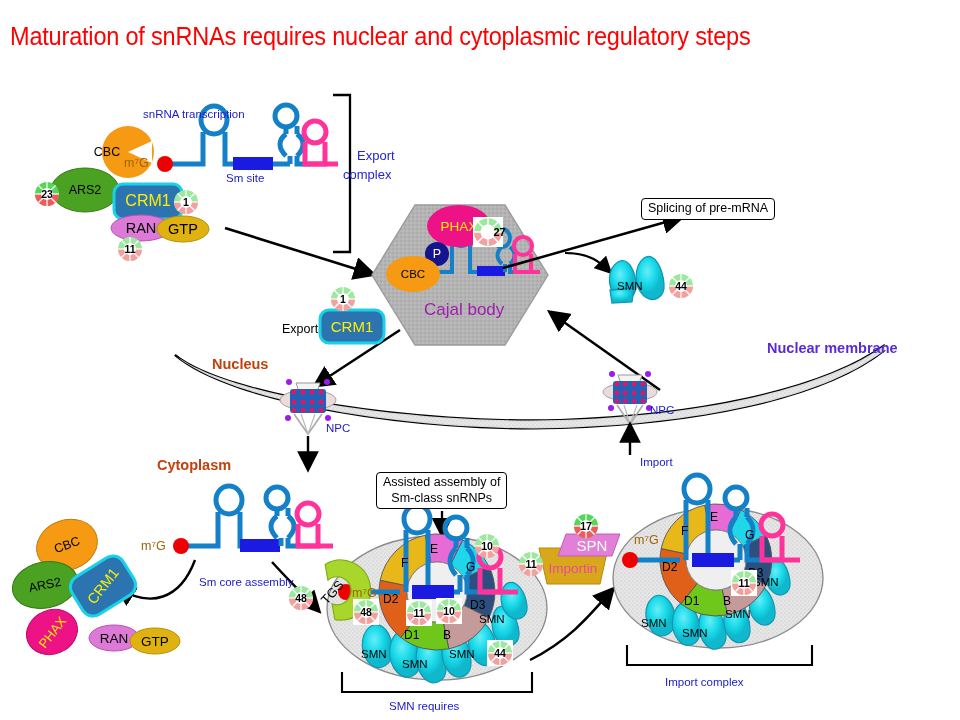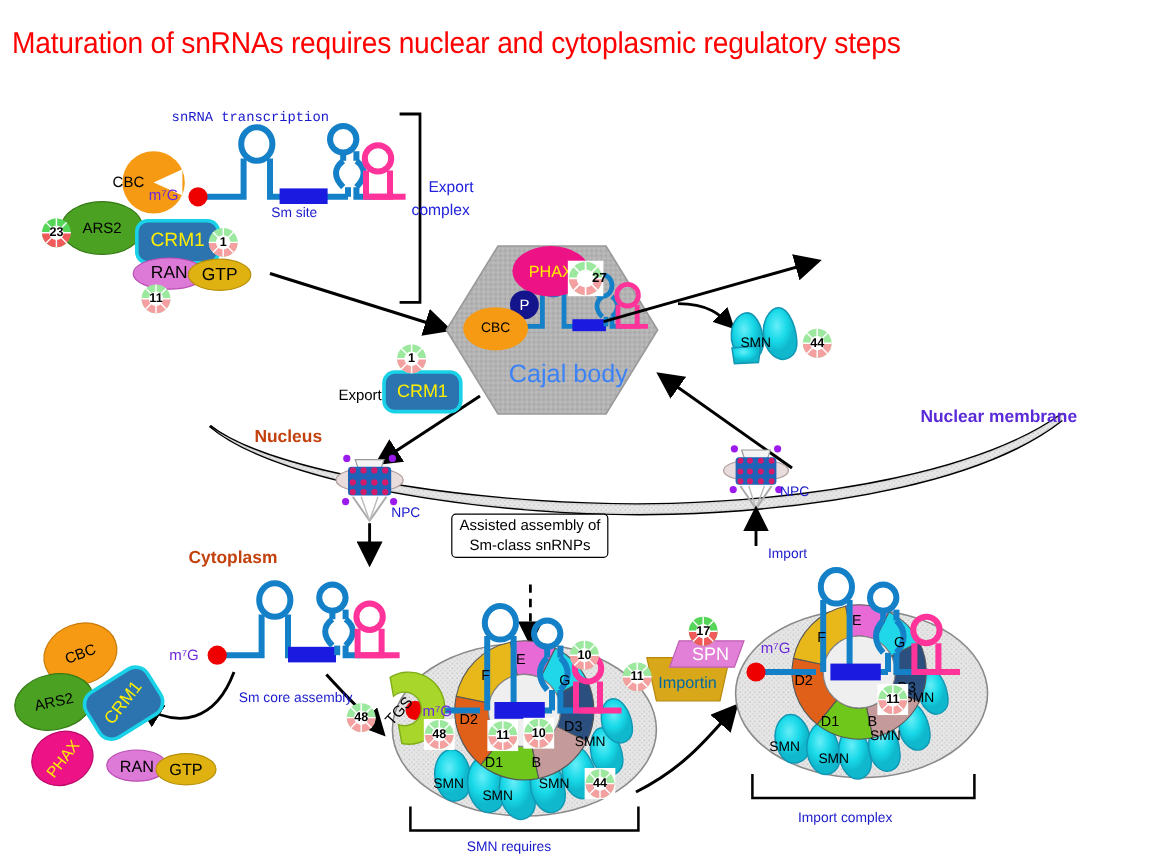--- a/index.html
+++ b/index.html
@@ -14,24 +14,24 @@
        transform:scaleX(.94);transform-origin:left center;}
   .blu-lab{color:#2222dd;font-size:13px;white-space:nowrap;}
   .blu-bold{color:#c2410c;font-size:14.5px;font-weight:bold;white-space:nowrap;}
   .blk-lab{color:#000;font-size:12.5px;white-space:nowrap;}
   .small-blue{color:#1a1acc;font-size:11.5px;white-space:nowrap;}
   .boxlab{border:1.3px solid #000;border-radius:4px;background:#fff;
           padding:2px 6px;font-size:12.5px;color:#000;white-space:nowrap;
           text-align:center;line-height:1.25;}
   .prot{position:absolute;display:flex;align-items:center;justify-content:center;
         font-size:13px;white-space:nowrap;text-align:center;}
-  .cajal-txt{font-size:21px;color:#3b82f6;}
+  .cajal-txt{font-size:17px;color:#a21caf;}
   .ringlab{position:absolute;font-size:12px;color:#000;white-space:nowrap;}
   .smnlab{position:absolute;font-size:11.5px;color:#000;white-space:nowrap;}
-  .m7g{position:absolute;font-size:12.5px;color:#6d28d9;white-space:nowrap;}
+  .m7g{position:absolute;font-size:12.5px;color:#a16207;white-space:nowrap;}
   .badge{position:absolute;width:26px;height:26px;}
   .badge .num{position:absolute;left:0;top:0;width:26px;height:26px;
               display:flex;align-items:center;justify-content:center;
               font-size:10.5px;color:#000;font-weight:bold;}
   .rot{transform-origin:center center;}
 </style>
 </head>
 <body>
 
 <div id="stage">
@@ -319,21 +319,21 @@
 
     <rect x="320" y="310" width="64" height="33" rx="9" fill="#2b74b0" stroke="#19d2e8" stroke-width="3"></rect>
 
     <g fill="url(#gcy)" stroke="#1098b5" stroke-width="1.3">
       <path d="M618,262 C608,268 606,286 616,296 C624,304 636,298 636,286 C636,273 629,256 618,262 Z"></path>
       <path d="M644,258 C634,266 633,286 644,296 C654,304 665,297 664,284 C663,270 655,251 644,258 Z"></path>
       <path d="M610,290 L634,288 L632,302 L612,303 Z"></path>
     </g>
   </svg>
 
-  <div class="abs small-blue" style="left:143px;top:92px;font-family:Liberation Mono, monospace;">snRNA transcription</div>
+  <div class="abs small-blue" style="left:143px;top:108px;">snRNA transcription</div>
   <div class="abs small-blue" style="left:226px;top:172px;">Sm site</div>
   <div class="abs blu-lab" style="left:357px;top:148px;">Export</div>
   <div class="abs blu-lab" style="left:343px;top:167px;">complex</div>
 
   <div class="prot" style="left:107px;top:152px;width:40px;height:16px;margin-top:-8px;margin-left:-20px;color:#000;font-size:12.5px;">CBC</div>
   <div class="prot" style="left:85px;top:190px;width:50px;height:16px;margin-top:-8px;margin-left:-25px;color:#000;font-size:12.5px;">ARS2</div>
   <div class="prot" style="left:148px;top:201px;width:64px;height:20px;margin-top:-10px;margin-left:-32px;color:#ffee00;font-size:16px;">CRM1</div>
   <div class="prot" style="left:141px;top:228px;width:44px;height:18px;margin-top:-9px;margin-left:-22px;color:#000;font-size:14.5px;">RAN</div>
   <div class="prot" style="left:183px;top:229px;width:40px;height:18px;margin-top:-9px;margin-left:-20px;color:#000;font-size:14.5px;">GTP</div>
   <div class="m7g" style="left:124px;top:156px;">m⁷G</div>
@@ -394,20 +394,21 @@
         <line x1="13" y1="1" x2="13" y2="25"></line>
           <line x1="1" y1="13" x2="25" y2="13"></line>
         <line x1="4.5" y1="4.5" x2="21.5" y2="21.5"></line>
           <line x1="21.5" y1="4.5" x2="4.5" y2="21.5"></line>
       </g>
       <circle cx="13" cy="13" r="6.5" fill="#fff"></circle>
     </svg>
     <span class="num" style="width:53px;height:30px;font-size:11px;">27</span>
   </div>
 
+  <div class="abs boxlab" style="left:641px;top:198px;">Splicing of pre-mRNA</div>
 
   <div class="smnlab" style="left:617px;top:280px;">SMN</div>
   <div class="badge" style="left:668px;top:273px;">
     <svg width="26" height="26" viewBox="0 0 26 26">
       <circle cx="13" cy="13" r="12" fill="#9de89f"></circle>
       <path d="M1,13 A12,12 0 0 0 25,13 Z" fill="#f5a0a0"></path>
       <g stroke="#fff" stroke-width="1.2">
         <line x1="13" y1="1" x2="13" y2="25"></line>
           <line x1="1" y1="13" x2="25" y2="13"></line>
         <line x1="4.5" y1="4.5" x2="21.5" y2="21.5"></line>
@@ -437,21 +438,21 @@
 
   <div class="abs blu-bold" style="left:212px;top:356px;">Nucleus</div>
   <div class="abs blu-bold" style="left:157px;top:424px;margin-top:33px;">Cytoplasm</div>
   <div class="abs blu-bold" style="left:767px;top:340px;color:#5a2ad8;">Nuclear membrane</div>
   <div class="abs small-blue" style="left:326px;top:422px;">NPC</div>
   <div class="abs small-blue" style="left:650px;top:404px;">NPC</div>
   <div class="abs small-blue" style="left:640px;top:456px;">Import</div>
 
   <div class="m7g" style="left:141px;top:539px;">m⁷G</div>
 
-  <div class="abs boxlab" style="left:376px;top:428px;">
+  <div class="abs boxlab" style="left:376px;top:472px;">
     <span>Assisted assembly of</span><br>
     <span>Sm-class snRNPs</span>
   </div>
 
   <div class="abs small-blue" style="left:199px;top:576px;">Sm core assembly</div>
 
   <div class="prot rot" style="left:67px;top:545px;width:44px;height:16px;margin-top:-8px;margin-left:-22px;color:#000;font-size:12.5px;transform:rotate(-20deg);">CBC</div>
   <div class="prot rot" style="left:45px;top:585px;width:54px;height:16px;margin-top:-8px;margin-left:-27px;color:#000;font-size:12.5px;transform:rotate(-12deg);">ARS2</div>
   <div class="prot rot" style="left:103px;top:586px;width:60px;height:18px;margin-top:-9px;margin-left:-30px;color:#ffee00;font-size:14.5px;transform:rotate(-52deg);">CRM1</div>
   <div class="prot rot" style="left:52px;top:632px;width:52px;height:18px;margin-top:-9px;margin-left:-26px;color:#ffee00;font-size:13px;transform:rotate(-52deg);">PHAX</div>
@@ -581,21 +582,21 @@
 
   <div class="ringlab" style="left:710px;top:510px;">E</div>
   <div class="ringlab" style="left:745px;top:528px;">G</div>
   <div class="ringlab" style="left:748px;top:566px;">D3</div>
   <div class="ringlab" style="left:723px;top:594px;">B</div>
   <div class="ringlab" style="left:684px;top:594px;">D1</div>
   <div class="ringlab" style="left:662px;top:560px;">D2</div>
   <div class="ringlab" style="left:681px;top:524px;">F</div>
 
   <div class="prot" style="left:592px;top:545px;width:46px;height:20px;margin-top:-10px;margin-left:-23px;color:#fff;font-size:15px;">SPN</div>
-  <div class="prot" style="left:573px;top:568px;width:70px;height:18px;margin-top:-9px;margin-left:-35px;color:#0369a1;font-size:13.5px;">Importin</div>
+  <div class="prot" style="left:573px;top:568px;width:70px;height:18px;margin-top:-9px;margin-left:-35px;color:#ec4899;font-size:13.5px;">Importin</div>
   <div class="m7g" style="left:634px;top:533px;">m⁷G</div>
 
   <div class="smnlab" style="left:641px;top:617px;">SMN</div>
   <div class="smnlab" style="left:682px;top:627px;">SMN</div>
   <div class="smnlab" style="left:725px;top:608px;">SMN</div>
   <div class="smnlab" style="left:753px;top:576px;">SMN</div>
 
   <div class="badge" style="left:573px;top:513px;">
     <svg width="26" height="26" viewBox="0 0 26 26">
       <circle cx="13" cy="13" r="12" fill="#55d659"></circle>

